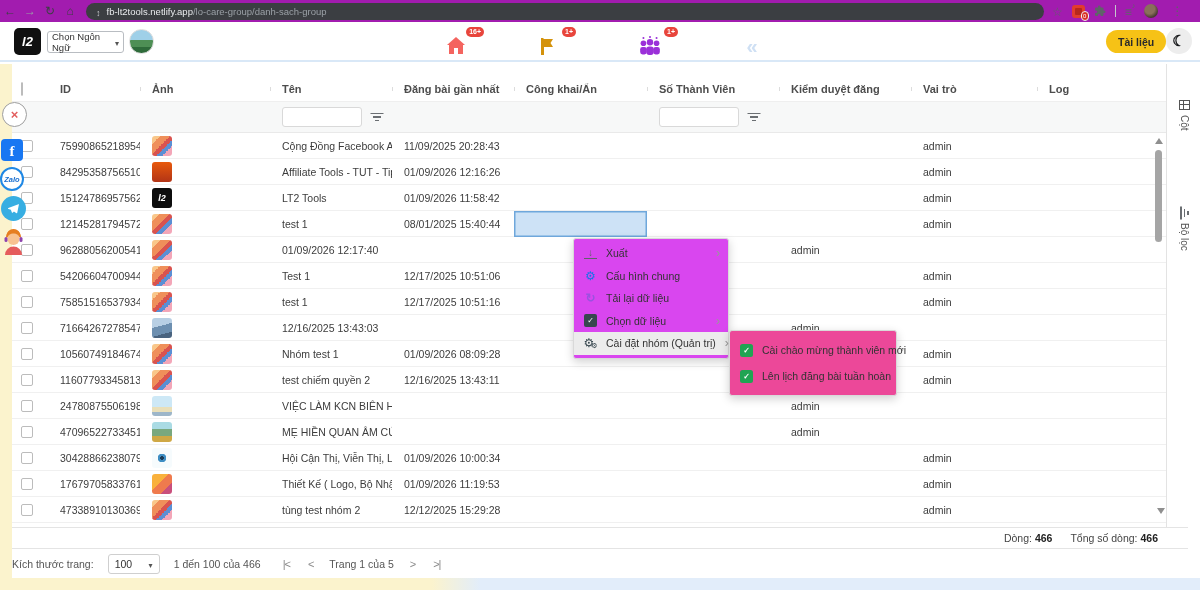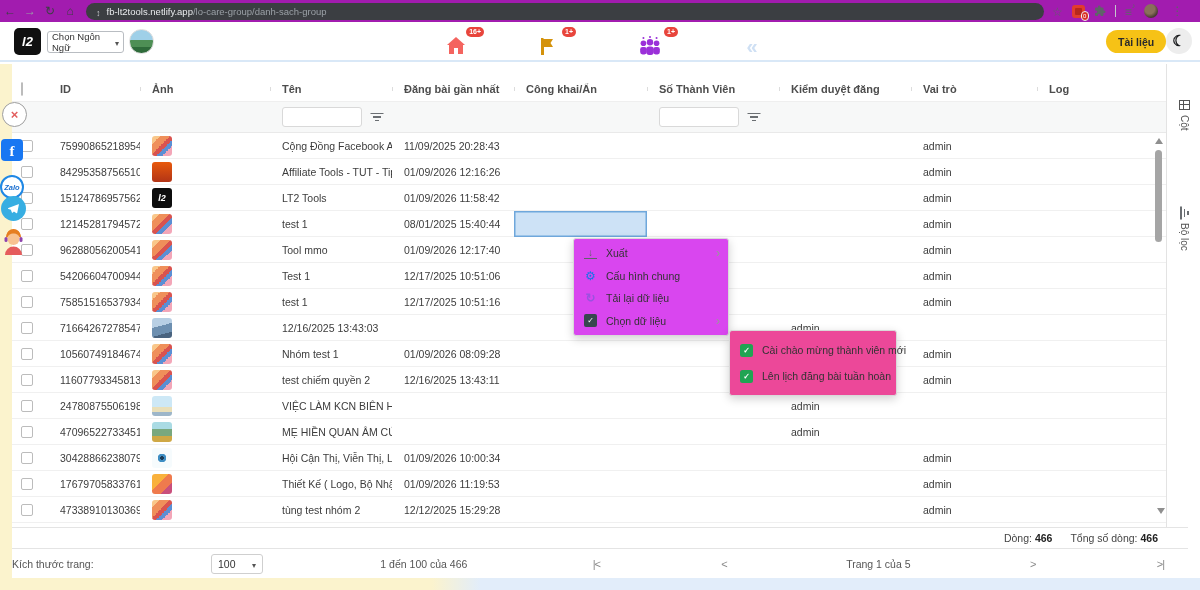--- a/index.html
+++ b/index.html
@@ -74,21 +74,21 @@
   .thumb-buddha { background:linear-gradient(180deg,#aadbe4 0 35%,#79a87e 35% 70%,#cfa845 70%); }
   .thumb-eye { background:radial-gradient(circle at 50% 50%, #1b3b57 0 12%, #3f8ec4 13% 30%, #f6fbfd 31%); }
   .thumb-design { background:linear-gradient(135deg,#f9b13c 0 40%,#ef7a4d 40% 70%,#c94f7c 70%); }
   .selected-cell { background:#cde2f6; box-shadow:inset 0 0 0 1.5px #6fa7db; }
 
   
   .float-x { position:absolute; left:2px; top:102px; width:25px; height:25px; border-radius:50%; background:#fff; border:1.5px solid #9e9e9e; color:#e25d5d; font-size:13px; display:flex; align-items:center; justify-content:center; cursor:pointer; }
   .float-x::before{content:"×"; font-weight:bold;}
   .fab { position:absolute; cursor:pointer; }
   .fab-fb { left:1px; top:139px; width:22px; height:22px; background:#1877f2; border-radius:4px; color:#fff; font-weight:bold; font-size:15px; display:flex; align-items:flex-end; justify-content:center; font-family:"Liberation Serif", serif; line-height:20px; }
-  .fab-zalo { left:0px; top:175px; width:24px; height:24px; background:#fff; border:2px solid #1f88e5; border-radius:50%; color:#1a6fd0; font-weight:bold; font-style:italic; font-size:7.5px; display:flex; align-items:center; justify-content:center; }
+  .fab-zalo { left:0px; top:167px; width:24px; height:24px; background:#fff; border:2px solid #1f88e5; border-radius:50%; color:#1a6fd0; font-weight:bold; font-style:italic; font-size:7.5px; display:flex; align-items:center; justify-content:center; }
   .fab-tg { left:1px; top:196px; width:25px; height:25px; background:#37aee2; border-radius:50%; display:flex; align-items:center; justify-content:center; }
   .fab-tg svg { width:13px; height:13px; fill:#fff; }
   .fab-support { left:1px; top:228px; width:25px; height:27px; }
 
   
   .right-rail { position:absolute; left:1166px; top:64px; width:34px; height:463px; background:#fff; border-left:1px solid #e3e3e3; }
   .rail-tab { position:absolute; left:0; width:34px; display:flex; flex-direction:column; align-items:center; gap:5px; color:#555; font-size:10px; cursor:pointer; }
   .rail-tab .vtext { writing-mode:vertical-rl; }
   .rail-cot { top:36px; } .rail-filter { top:145px; }
   .grid-ic { width:11px; height:10px; border:1.2px solid #555;
@@ -114,21 +114,21 @@
   .mi-gears::before{content:"⚙"; color:#37474f;}
   .mi-gears::after{content:"⚙"; color:#37474f; font-size:7px; margin-left:-3px; margin-top:6px;}
   .mi-calendar-green { background:#21a453; border-radius:2.5px; }
   .mi-calendar-green::before{content:"✓"; color:#fff; font-size:8px; font-weight:bold;}
   .ctx-submenu { position:absolute; left:729px; top:330px; width:168px; background:#ec4899; border:1px solid #d9d9d9; border-radius:3px; box-shadow:0 3px 10px rgba(0,0,0,.18); padding:6px 0; z-index:31; }
   .ctx-submenu .menu-item { height:26px; }
 
   
   .footer-status { position:absolute; left:12px; top:527px; width:1176px; height:21px; background:#fff; border-top:1px solid #e4e4e4; display:flex; align-items:center; justify-content:flex-end; gap:18px; padding-right:30px; font-size:10.5px; color:#444; }
   .footer-status b { color:#222; }
-  .pagination { position:absolute; left:12px; top:548px; width:1176px; height:30px; background:#fff; border-top:1px solid #e4e4e4; display:flex; align-items:center; justify-content:space-between; gap:14px; padding-right:22px; font-size:10.5px; color:#555; }
+  .pagination { position:absolute; left:12px; top:548px; width:1176px; height:30px; background:#fff; border-top:1px solid #e4e4e4; display:flex; align-items:center; justify-content:flex-start; gap:14px; padding-right:22px; font-size:10.5px; color:#555; }
   .page-size-select { width:52px; height:20px; border:1px solid #cfcfcf; border-radius:3px; display:flex; align-items:center; justify-content:space-between; padding:0 6px; cursor:pointer; background:#fff; color:#333; }
   .page-size-select .caret::before{content:"▾"; font-size:8px; color:#555;}
   .pg-btn { color:#8a8a8a; font-size:11px; cursor:pointer; letter-spacing:-1px; padding:0 2px; }
   .pg-range { margin-right:6px; }
   .pg-label { white-space:nowrap; }
 </style>
 </head>
 <body>
 
 <div class="browser-bar">
@@ -312,21 +312,20 @@
   </div>
 
   <div class="grid-row trow">
     <div class="cell" style="padding-left:0;">
           <span class="cb"></span>
         </div>
     <div class="cell">962880562005410</div>
     <div class="cell">
           <span class="thumb thumb-people"></span>
         </div>
-    <div class="cell">Tool mmo</div>
     <div class="cell">01/09/2026 12:17:40</div>
     <div class="cell cell-ck"></div>
     <div class="cell"></div>
     <div class="cell"></div>
     <div class="cell">admin</div>
     <div class="cell"></div>
   </div>
 
   <div class="grid-row trow">
     <div class="cell" style="padding-left:0;">
@@ -550,20 +549,25 @@
     <span class="lbl">Tải lại dữ liệu</span>
     <span class="chev" style="visibility: hidden;"></span>
   </div>
 
   <div class="menu-item">
     <span class="mi mi-select-data"></span>
     <span class="lbl">Chọn dữ liệu</span>
     <span class="chev" style="visibility: visible;"></span>
   </div>
 
+  <div class="menu-item hl">
+    <span class="mi mi-gears"></span>
+    <span class="lbl">Cài đặt nhóm (Quản trị)</span>
+    <span class="chev" style="visibility: visible;"></span>
+  </div>
 </div>
 <div class="ctx-submenu" id="ctx-submenu">
   <div class="menu-item">
     <span class="mi mi-calendar-green"></span>
     <span class="lbl">Cài chào mừng thành viên mới</span>
     <span class="chev" style="visibility: hidden;"></span>
   </div>
 
   <div class="menu-item">
     <span class="mi mi-calendar-green"></span>

